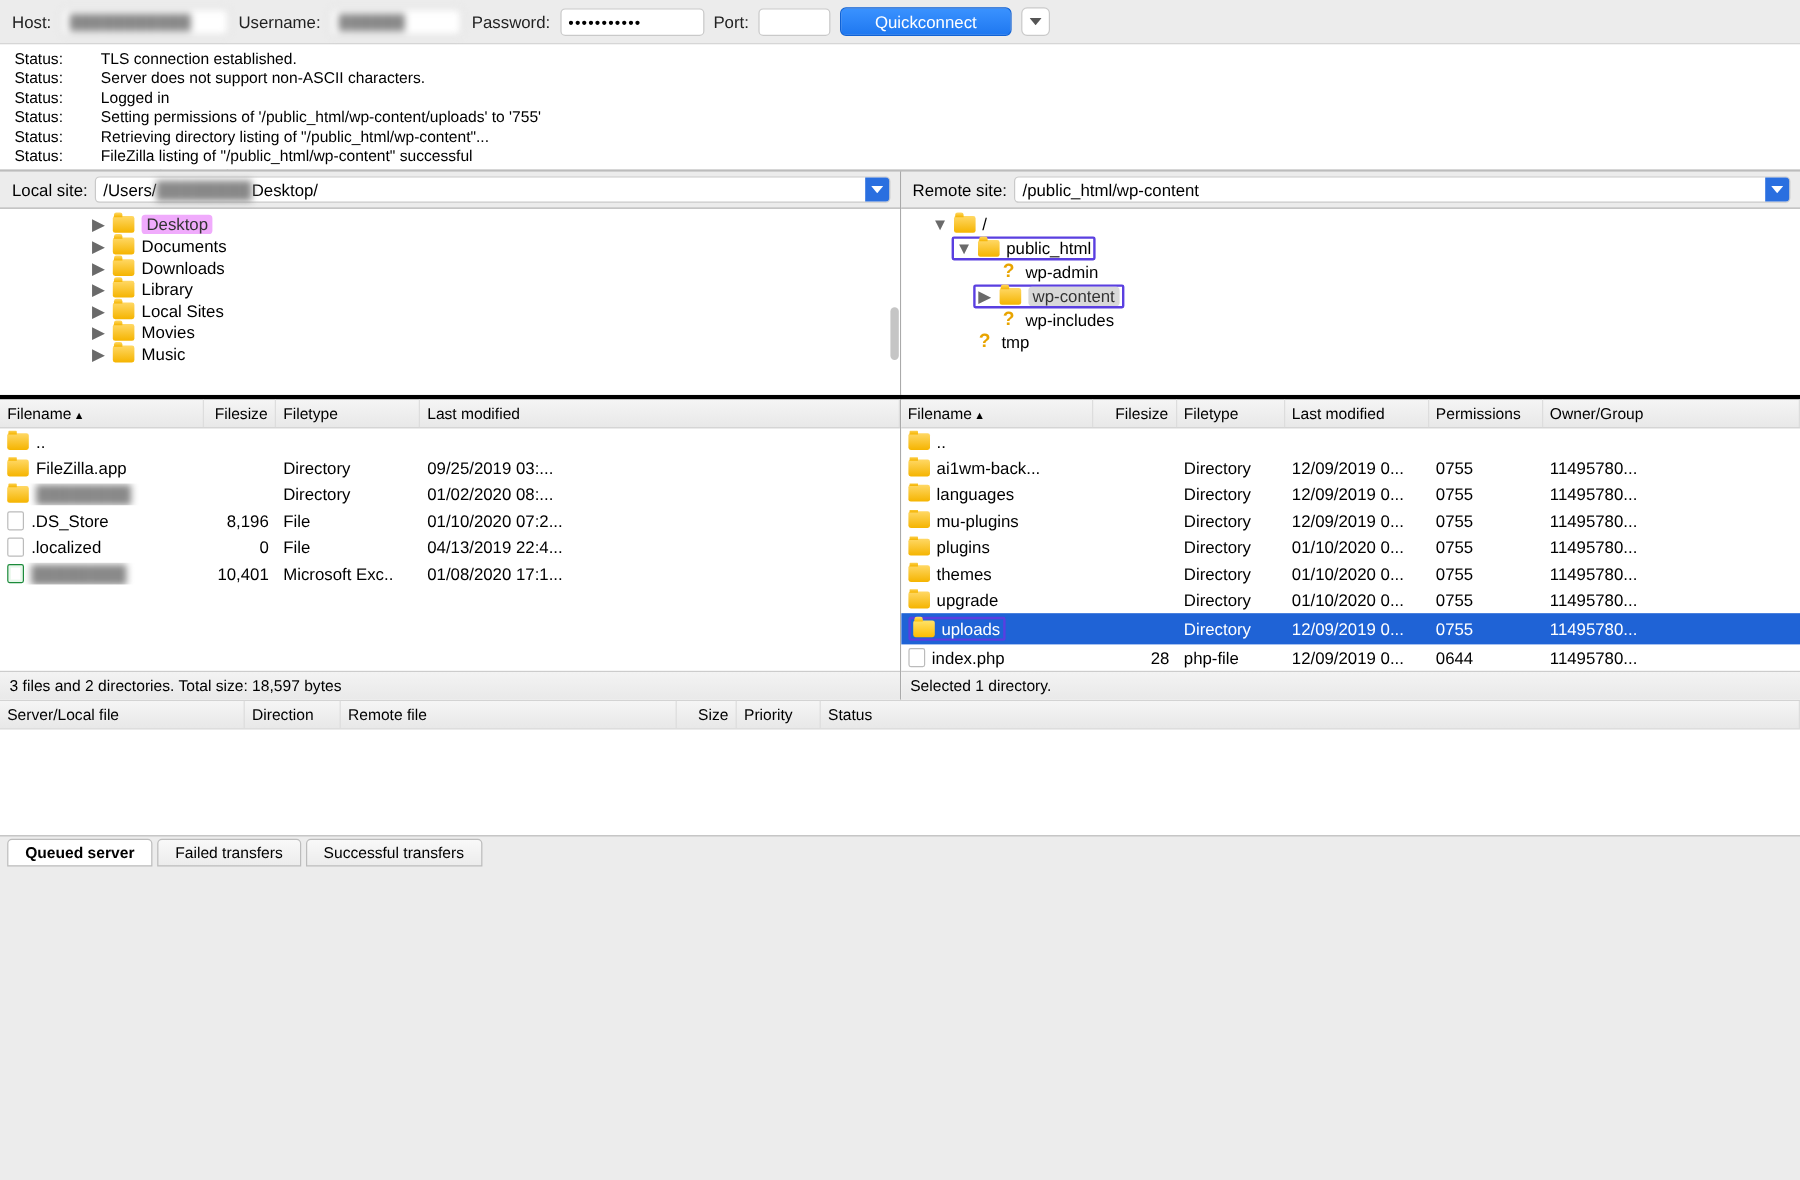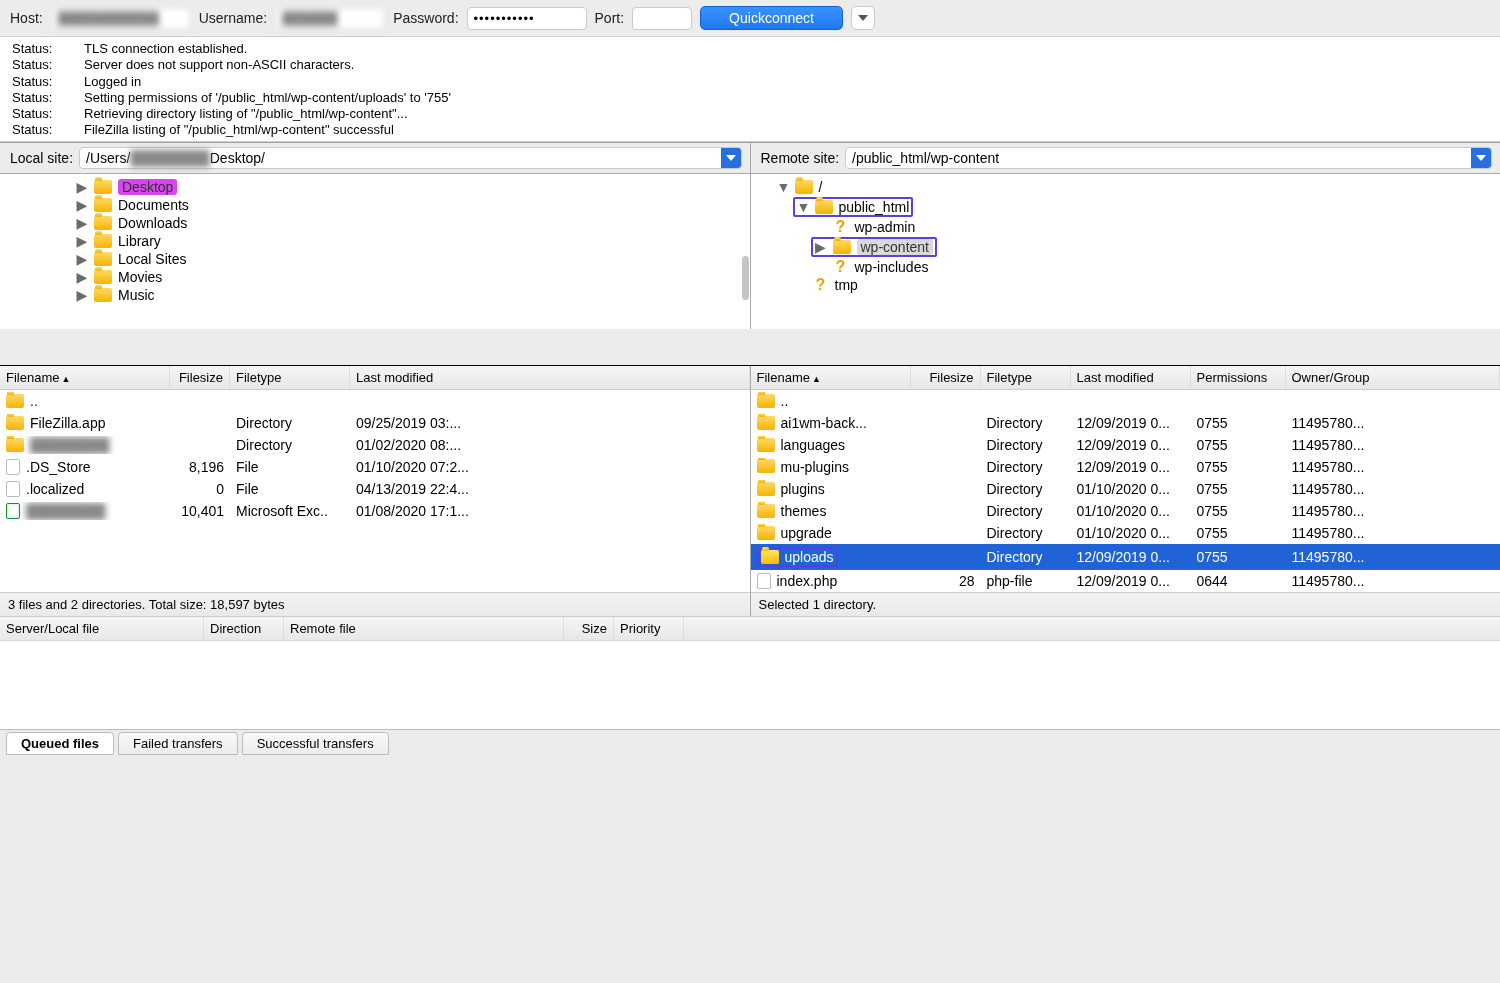--- a/index.html
+++ b/index.html
@@ -116,24 +116,24 @@
   }
   .folder-icon::before{
     content:"";position:absolute;top:-3px;left:1px;width:7px;height:4px;
     background:linear-gradient(#ffd865,#f5b400);border-radius:2px 2px 0 0;
   }
   .qmark-icon {
     width: 16px; height: 16px;
     color:#e8a400; font-weight:bold; font-size:16px;
     display:inline-flex;align-items:center;justify-content:center;
   }
-  .selected-grey { background: #d946ef; color:#333; border-radius:3px; padding:0 4px;}
+  .selected-grey { background: #f0abfc; color:#333; border-radius:3px; padding:0 4px;}
   .selected-blue-tree { background: #d9d9d9; color:#333; border-radius:3px; padding:0 4px;}
   .hl-box { border: 2px solid #5a3fe0; padding: 0 2px; border-radius:2px; display:inline-flex; align-items:center; gap:6px;}
-  .file-panels { display:flex; border-top:1px solid #000000;margin-top:36px; }
+  .file-panels { display:flex; border-top:4px solid #000000; }
   .file-panel { flex:1; background:#fff; border-right:1px solid #aaa; display:flex; flex-direction:column;}
   .file-panel:last-child{border-right:none;}
   .col-header {
     display:flex;
     background: linear-gradient(#f5f5f5,#e8e8e8);
     border-bottom: 1px solid #ccc;
     font-size: 13px;
   }
   .col-header .col {
     padding: 4px 6px;
@@ -446,21 +446,21 @@
             <span class="folder-icon"></span>
             <span>ai1wm-back...</span>
           </div>
     <div class="c" style="width:70px;text-align:right"></div>
     <div class="c" style="width:90px">Directory</div>
     <div class="c" style="width:120px">12/09/2019 0...</div>
     <div class="c" style="width:95px">0755</div>
     <div class="c" style="flex:1">11495780...</div>
         </div>
         <div class="row">
-    <div class="c" style="width:160px;display:flex;align-items:center;gap:6px">
+    <div class="c" style="width:160px;display:flex;gap:6px">
             <span class="folder-icon"></span>
             <span>languages</span>
           </div>
     <div class="c" style="width:70px;text-align:right"></div>
     <div class="c" style="width:90px">Directory</div>
     <div class="c" style="width:120px">12/09/2019 0...</div>
     <div class="c" style="width:95px">0755</div>
     <div class="c" style="flex:1">11495780...</div>
         </div>
         <div class="row">
@@ -535,20 +535,21 @@
     <div class="status-strip">Selected 1 directory.</div>
   </div>
 </div>
 
 <div class="queue-header">
   <div class="col" style="width:204px">Server/Local file</div>
   <div class="col" style="width:80px">Direction</div>
   <div class="col" style="width:280px">Remote file</div>
   <div class="col" style="width:50px;text-align:right">Size</div>
   <div class="col" style="width:70px">Priority</div>
+  <div class="col" style="flex:1">Status</div>
 </div>
 <div class="queue-body"></div>
 
 <div class="tabs">
-  <div class="tab active">Queued files</div>
+  <div class="tab active">Queued server</div>
   <div class="tab">Failed transfers</div>
   <div class="tab">Successful transfers</div>
 </div>
 
 </body></html>

